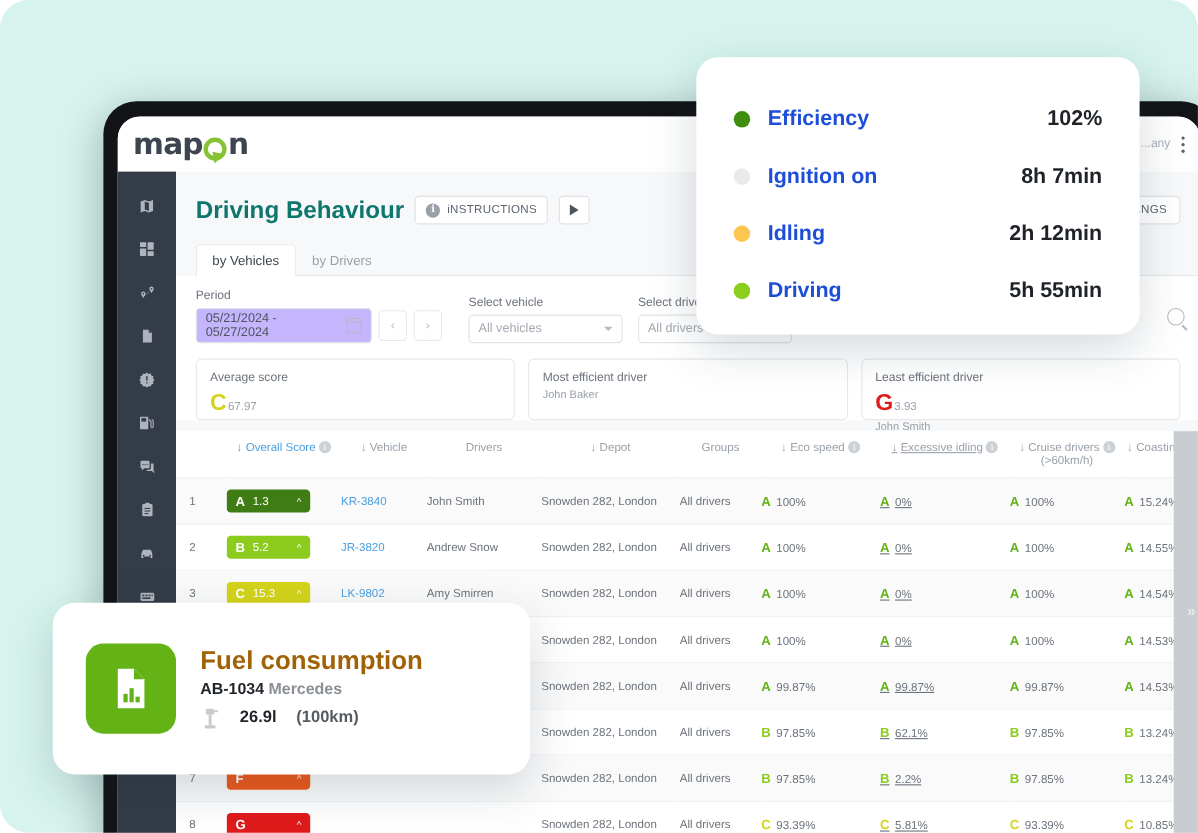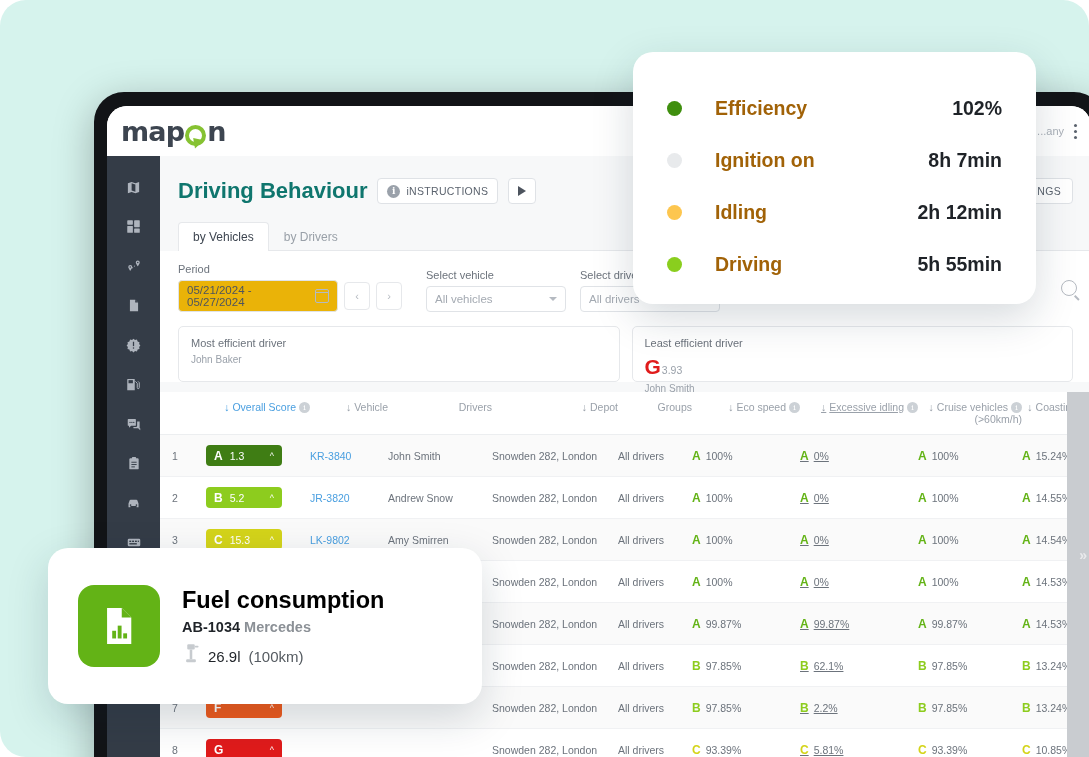--- a/index.html
+++ b/index.html
@@ -104,21 +104,21 @@
     border:1px solid transparent;border-bottom:none;border-radius:4px 4px 0 0;margin-bottom:-1px;
   }
   .tab.active{background:#fff;color:#3d4550;border-color:#e6e8eb;}
 
   
   .filters{display:flex;align-items:flex-end;gap:0;padding:12px 0 0 18px;background:#fff;}
   .f-group{display:flex;flex-direction:column;}
   .f-label{font-size:11px;color:#6c737c;margin-bottom:5px;}
   .f-row{display:flex;align-items:center;gap:6px;}
   .f-input{
-    height:32px;border:1px solid #e0e3e7;border-radius:4px;background:#eab308;
+    height:32px;border:1px solid #e0e3e7;border-radius:4px;background:#c4b5fd;
     display:flex;align-items:center;padding:13px 8px;font-size:11.5px;color:#4d545e;gap:8px;
     box-sizing:border-box;
   }
   .f-arrow{
     width:24px;height:26px;border:1px solid #e6e8eb;border-radius:4px;background:#fff;
     display:flex;align-items:center;justify-content:center;color:#b5bac1;font-size:11px;cursor:pointer;
   }
   .f-select{
     height:26px;border:1px solid #e0e3e7;border-radius:4px;background:#fff;
     display:flex;align-items:center;justify-content:space-between;padding:0 8px;
@@ -136,21 +136,21 @@
   }
   .stat-title{font-size:11px;color:#6c737c;}
   .stat-grade{font-size:21px;font-weight:700;line-height:1;margin-top:7px;display:inline-block;}
   .stat-val{font-size:10.5px;color:#9aa1aa;margin-left:1px;}
   .stat-sub{font-size:10px;color:#9aa1aa;margin-top:5px;}
 
   
   .tablewrap{margin-top:10px;background:#fff;position:relative;}
   table{border-collapse:collapse;width:100%;table-layout:fixed;}
   th{
-    font-size:10.5px;color:#9aa1aa;font-weight:400;text-align:right;
+    font-size:10.5px;color:#9aa1aa;font-weight:400;text-align:center;
     padding:9px 0 9px 0;vertical-align:top;border-bottom:1px solid #eceef0;
   }
   td{
     font-size:10.5px;color:#6c737c;padding:10px 0;border-bottom:1px solid #f0f1f3;
     white-space:nowrap;overflow:hidden;
   }
   tbody tr:nth-child(odd){background:#fafafa;}
   .sort{color:#9aa1aa;margin-right:3px;}
   th.active-sort{color:#4a9fe0;}
   th.active-sort .sort{color:#4a9fe0;}
@@ -193,37 +193,37 @@
   }
 
   
   .float-legend{
     position:absolute;left:633px;top:52px;width:403px;height:252px;
     background:#fff;border-radius:20px;box-shadow:0 14px 42px rgba(20,40,60,.17);
     padding:30px 34px;box-sizing:border-box;
   }
   .leg-row{display:flex;align-items:center;height:52px;}
   .leg-dot{width:15px;height:15px;border-radius:50%;margin-right:16px;flex:none;}
-  .leg-label{font-size:19.5px;font-weight:700;color:#a16207;margin-left:17px;}
+  .leg-label{font-size:19.5px;font-weight:700;color:#1d4ed8;}
   .leg-val{margin-left:auto;font-size:19.5px;font-weight:700;color:#1f2328;}
 
   .float-fuel{
     position:absolute;left:48px;top:548px;width:434px;height:156px;
     background:#fff;border-radius:20px;box-shadow:0 14px 42px rgba(20,40,60,.17);
     display:flex;align-items:center;padding:0 30px;box-sizing:border-box;gap:22px;
   }
   .fuel-ico{
     width:82px;height:82px;border-radius:16px;background:#63b316;
     display:flex;align-items:center;justify-content:center;flex:none;
   }
-  .fuel-title{font-size:23.5px;font-weight:700;color:#000000;line-height:1.15;}
+  .fuel-title{font-size:23.5px;font-weight:700;color:#a16207;line-height:1.15;}
   .fuel-sub{font-size:14.5px;margin-top:5px;}
   .fuel-plate{font-weight:700;color:#1f2328;}
   .fuel-make{color:#8b9096;font-weight:700;}
-  .fuel-amt{display:flex;align-items:flex-end;gap:8px;margin-top:8px;font-size:15px;font-weight:400;color:#1f2328;}
+  .fuel-amt{display:flex;align-items:flex-start;gap:18px;margin-top:8px;font-size:15px;font-weight:700;color:#1f2328;}
   .fuel-amt .unit{color:#555b61;}
 </style>
 </head>
 <body>
 
 <div id="stage">
 
   <div class="backdrop"></div>
 
   <div class="device">
@@ -380,20 +380,24 @@
           </div>
           <div class="f-group" style="margin-left:14px">
             <div class="f-label">Select driver</div>
             <div class="f-select" style="width:140px">
               <span>All drivers</span>
             </div>
           </div>
         </div>
 
         <div class="stats">
+          <div class="stat">
+            <div class="stat-title">Average score</div>
+            <div><span class="stat-grade" style="color:#d4d41a">C</span><span class="stat-val">67.97</span></div>
+          </div>
           <div class="stat">
             <div class="stat-title">Most efficient driver</div>
             <div class="stat-sub">John Baker</div>
           </div>
           <div class="stat">
             <div class="stat-title">Least efficient driver</div>
             <div><span class="stat-grade" style="color:#e01b1b">G</span><span class="stat-val">3.93</span></div>
             <div class="stat-sub">John Smith</div>
           </div>
         </div>
@@ -404,21 +408,21 @@
             <thead>
               <tr>
                 <th class="col-rank"></th>
                 <th class="col-score active-sort"><span class="sort">↓</span><span>Overall Score</span><span class="ico-i">i</span></th>
                 <th class="col-veh"><span class="sort">↓</span><span>Vehicle</span></th>
                 <th class="col-drv"><span>Drivers</span></th>
                 <th class="col-dep"><span class="sort">↓</span><span>Depot</span></th>
                 <th class="col-grp"><span>Groups</span></th>
                 <th class="col-eco"><span class="sort">↓</span><span>Eco speed</span><span class="ico-i">i</span></th>
                 <th class="col-idl"><span class="sort">↓</span><span>Excessive idling</span><span class="ico-i">i</span></th>
-                <th class="col-cru"><span class="sort">↓</span><span>Cruise vehicles</span><span class="ico-i">i</span><br><span>(&gt;60km/h)</span></th>
+                <th class="col-cru"><span class="sort">↓</span><span>Cruise drivers</span><span class="ico-i">i</span><br><span>(&gt;60km/h)</span></th>
                 <th class="col-coa"><span class="sort">↓</span><span>Coasting</span><span class="ico-i">i</span></th>
               </tr>
             </thead>
             <tbody id="tbody">
                 <tr>
                   <td class="col-rank">1</td>
                   <td class="col-score"><span class="badge" style="background:#3f7d14">
                       <b>A</b>
                       <span>1.3</span>
                       <span class="chev">^</span>

